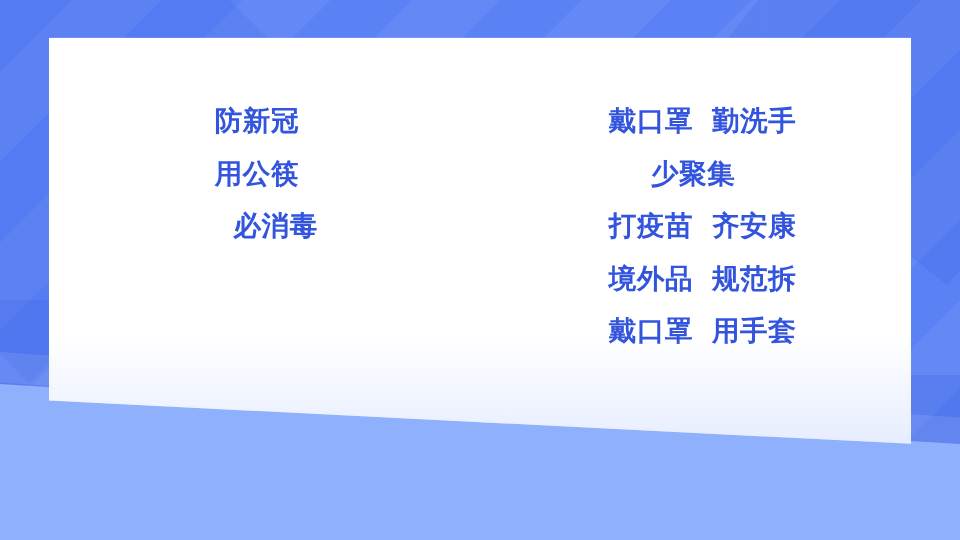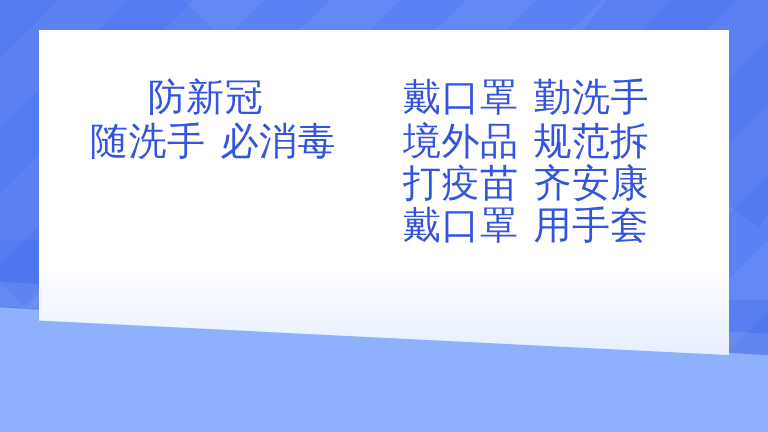--- a/index.html
+++ b/index.html
@@ -109,28 +109,28 @@
     align-content: start;
     padding-top: 47px;
     box-sizing: border-box;
   }
   .slogan-col {
     display: flex;
     flex-direction: column;
     gap: 2px;
   }
   .slogan-col.left { align-items: center; padding-left: 22px; }
-  .slogan-col.right { padding-right: 8px; }
+  .slogan-col.right { align-items: center; padding-right: 8px; }
 
   .slogan-row {
     display: flex;
     align-items: baseline;
     white-space: nowrap;
-    font-size: 38px;
-    font-weight: normal;
+    font-size: 22px;
+    font-weight: bold;
     line-height: 40px;
     letter-spacing: 0.5px;
     color: #3355dd;
   }
   .phrase-gap { display: inline-block; width: 15px; }
 </style>
 </head>
 <body>
 
 <div id="stage">
@@ -148,47 +148,48 @@
   <div class="card-shade"></div>
 
   <div class="slogan-grid">
 
     <div class="slogan-col left">
       <div class="slogan-row">
         <span>防新冠</span>
         <span class="phrase-gap"></span>
       </div>
       <div class="slogan-row">
-        <span class="phrase-gap"></span>
-      </div>
-      <div class="slogan-row">
-        <span>随洗手</span>
+        <span>用公筷</span>
+        <span class="phrase-gap"></span>
+      </div>
+      <div class="slogan-row">
         <span class="phrase-gap"></span>
         <span>必消毒</span>
       </div>
     </div>
 
     <div class="slogan-col right">
       <div class="slogan-row">
         <span>戴口罩</span>
         <span class="phrase-gap"></span>
         <span>勤洗手</span>
       </div>
       <div class="slogan-row">
-        <span class="phrase-gap"></span>
+        <span>少聚集</span>
+        <span class="phrase-gap"></span>
+      </div>
+      <div class="slogan-row">
+        <span>打疫苗</span>
+        <span class="phrase-gap"></span>
+        <span>齐安康</span>
       </div>
       <div class="slogan-row">
         <span>境外品</span>
         <span class="phrase-gap"></span>
         <span>规范拆</span>
-      </div>
-      <div class="slogan-row">
-        <span>打疫苗</span>
-        <span class="phrase-gap"></span>
-        <span>齐安康</span>
       </div>
       <div class="slogan-row">
         <span>戴口罩</span>
         <span class="phrase-gap"></span>
         <span>用手套</span>
       </div>
       <div class="slogan-row">
         <span class="phrase-gap"></span>
       </div>
     </div>

